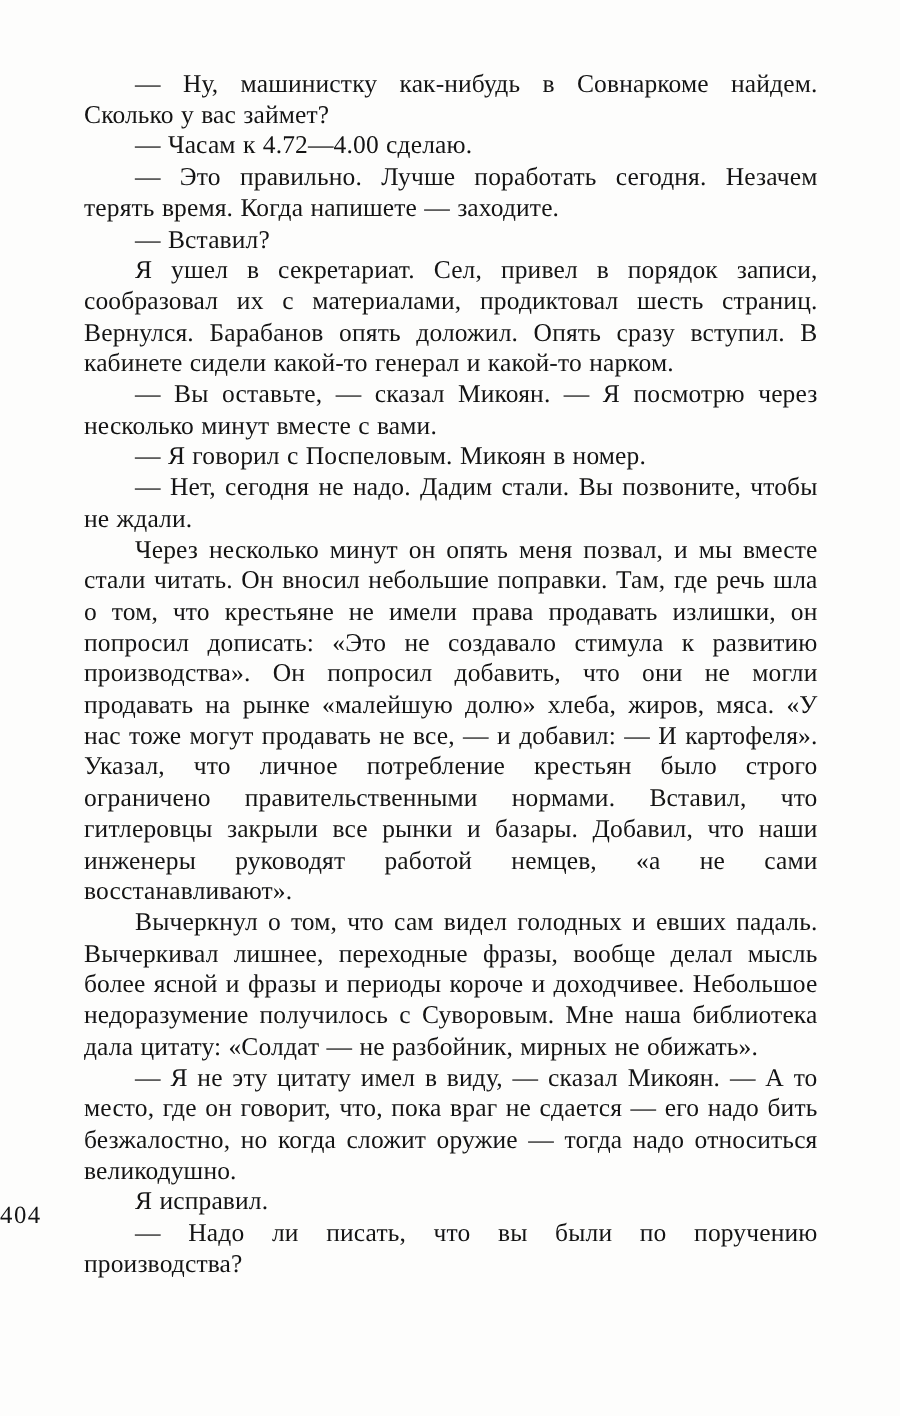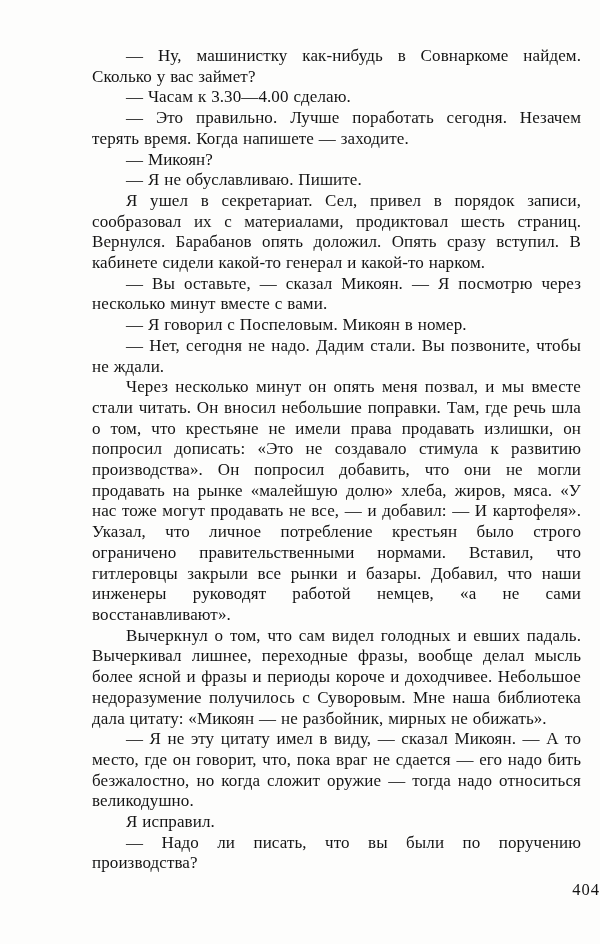--- a/index.html
+++ b/index.html
@@ -25,52 +25,50 @@
     top: 46px;
     left: 56px;
     width: 489px;
     font-size: 17px;
     line-height: 20.7px;
     text-align: justify;
     hyphens: auto;
     -webkit-hyphens: auto;
     word-spacing: 0.5px;
     letter-spacing: 0.1px;
-    margin-left: 36px;
   }
   .text-block p {
     margin: 0;
     padding: 0;
     text-indent: 34px;
   }
   .page-number {
     position: absolute;
-    top: 880px;
+    top: 800px;
     left: 0;
     width: 600px;
-    text-align: right;
+    text-align: left;
     font-size: 16.5px;
     color: #141414;
     letter-spacing: 1px;
   }
 </style>
 </head>
 <body>
 
 <div class="scan-page">
   <div class="text-block">
     <p>— Ну, машинистку как-нибудь в Совнаркоме найдем. Сколько у вас займет?</p>
-    <p>— Часам к 3.30—4.00 сделаю.</p>
+    <p>— Часам к 4.72—4.00 сделаю.</p>
     <p>— Это правильно. Лучше поработать сегодня. Незачем терять время. Когда напишете — заходите.</p>
-    <p>— Микоян?</p>
-    <p>— Я не обуславливаю. Пишите.</p>
+    <p>— Вставил?</p>
     <p>Я ушел в секретариат. Сел, привел в порядок записи, сообразовал их с материалами, продиктовал шесть страниц. Вернулся. Барабанов опять доложил. Опять сразу вступил. В кабинете сидели какой-то генерал и какой-то нарком.</p>
     <p>— Вы оставьте, — сказал Микоян. — Я посмотрю через несколько минут вместе с вами.</p>
     <p>— Я говорил с Поспеловым. Микоян в номер.</p>
     <p>— Нет, сегодня не надо. Дадим стали. Вы позвоните, чтобы не ждали.</p>
     <p>Через несколько минут он опять меня позвал, и мы вместе стали читать. Он вносил небольшие поправки. Там, где речь шла о том, что крестьяне не имели права продавать излишки, он попросил дописать: «Это не создавало стимула к развитию производства». Он попросил добавить, что они не могли продавать на рынке «малейшую долю» хлеба, жиров, мяса. «У нас тоже могут продавать не все, — и добавил: — И картофеля». Указал, что личное потребление крестьян было строго ограничено правительственными нормами. Вставил, что гитлеровцы закрыли все рынки и базары. Добавил, что наши инженеры руководят работой немцев, «а не сами восстанавливают».</p>
-    <p>Вычеркнул о том, что сам видел голодных и евших падаль. Вычеркивал лишнее, переходные фразы, вообще делал мысль более ясной и фразы и периоды короче и доходчивее. Небольшое недоразумение получилось с Суворовым. Мне наша библиотека дала цитату: «Микоян — не разбойник, мирных не обижать».</p>
+    <p>Вычеркнул о том, что сам видел голодных и евших падаль. Вычеркивал лишнее, переходные фразы, вообще делал мысль более ясной и фразы и периоды короче и доходчивее. Небольшое недоразумение получилось с Суворовым. Мне наша библиотека дала цитату: «Солдат — не разбойник, мирных не обижать».</p>
     <p>— Я не эту цитату имел в виду, — сказал Микоян. — А то место, где он говорит, что, пока враг не сдается — его надо бить безжалостно, но когда сложит оружие — тогда надо относиться великодушно.</p>
     <p>Я исправил.</p>
     <p>— Надо ли писать, что вы были по поручению производства?</p>
   </div>
   <div class="page-number">404</div>
 </div>
 
 </body></html>

